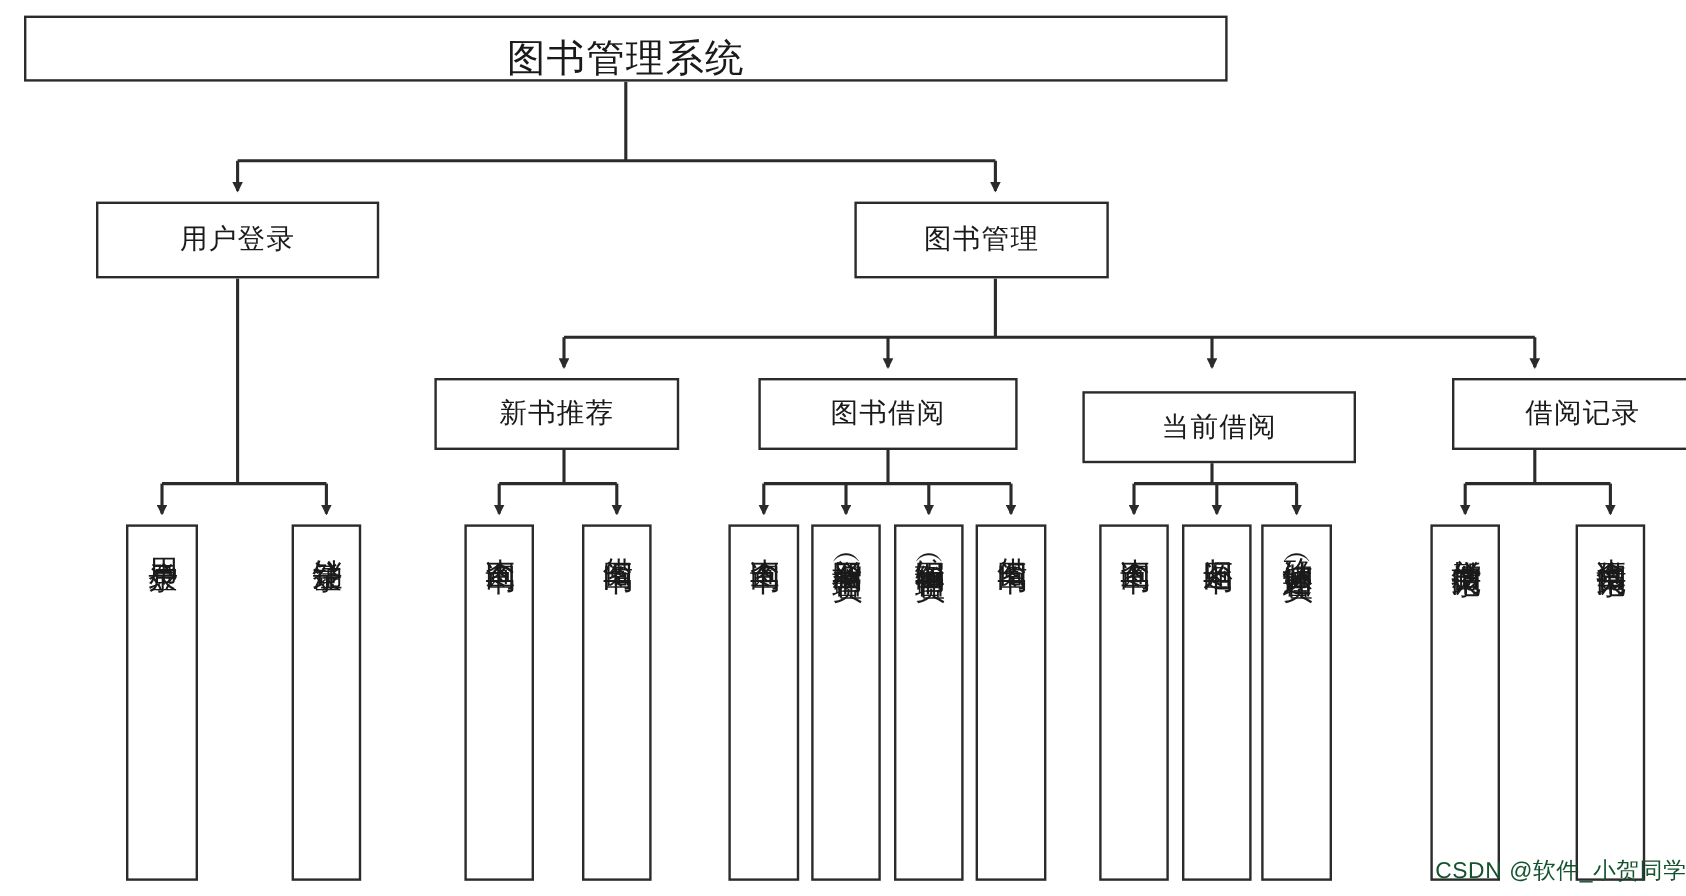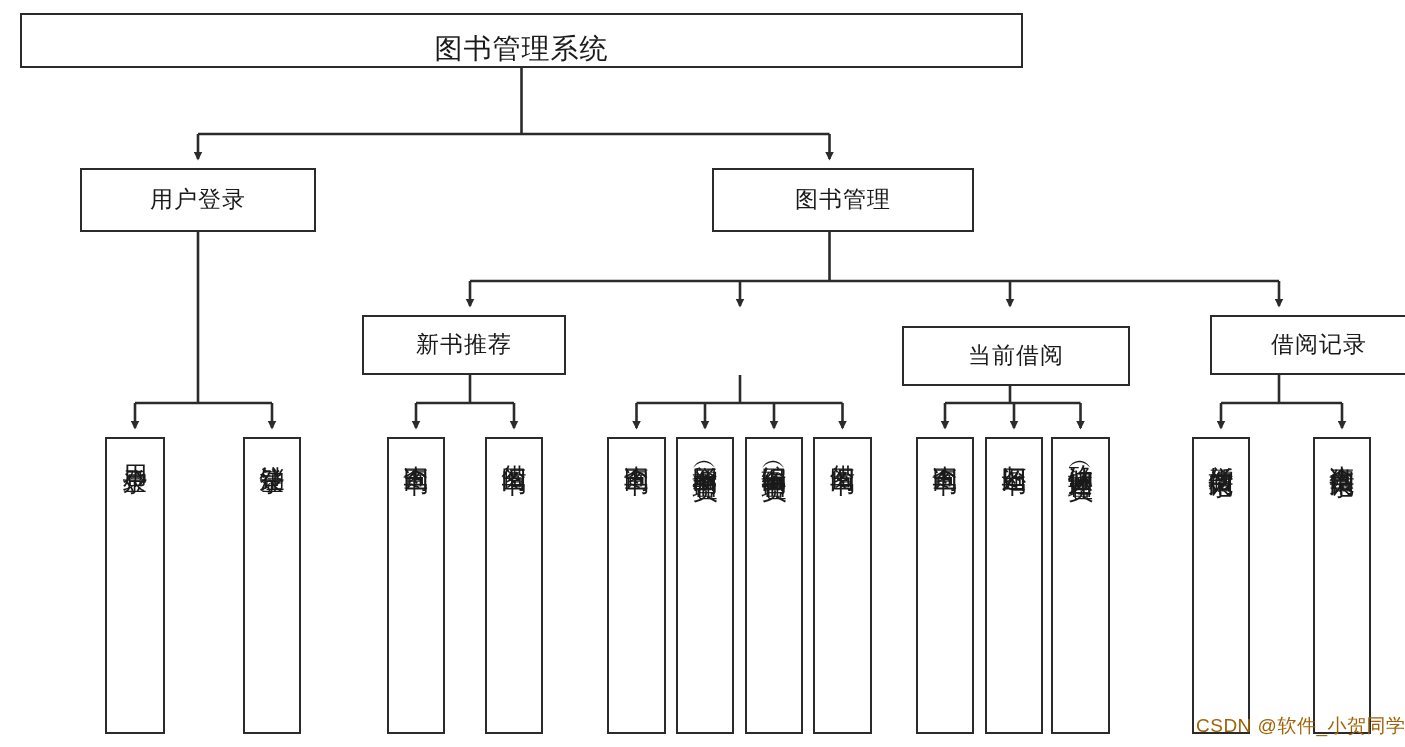--- a/index.html
+++ b/index.html
@@ -51,25 +51,25 @@
     align-items: flex-start;
     padding-top: 6px;
   }
   .node.vertical .node-label {
     writing-mode: vertical-rl;
     text-orientation: upright;
     font-size: 25px;
     letter-spacing: 2px;
     line-height: 1.0;
   }
-  .node.root .node-label { font-size: 28px; margin-top: 16px; }
+  .node.root .node-label { font-size: 32px; margin-top: 16px; }
   .watermark {
     position: absolute;
     font-size: 19px;
-    color: #a16207;
+    color: #14532d;
     white-space: nowrap;
     z-index: 5;
     letter-spacing: 0.5px;
   }
 </style>
 </head>
 <body>
 
 <div id="canvas">
   <svg id="edges" viewBox="0 0 1405 747">
@@ -115,25 +115,28 @@
       </g>
   </svg>
 
   <div class="watermark" style="left:1196px; top:713px;">CSDN @软件_小贺同学</div>
 <div class="node horizontal root" style="left: 20px; top: 13px; width: 1003px; height: 55px;">
       <span class="node-label">图书管理系统</span>
     </div>
     <div class="node horizontal" style="left: 80px; top: 168px; width: 236px; height: 64px;">
       <span class="node-label">用户登录</span>
     </div>
-    <div class="node horizontal" style="left: 712px; top: 168px; width: 262px; height: 64px;">
+    <div class="node horizontal" style="left: 712px; top: 168px; width: 212px; height: 64px;">
       <span class="node-label">图书管理</span>
     </div>
     <div class="node horizontal" style="left: 362px; top: 315px; width: 204px; height: 60px;">
       <span class="node-label">新书推荐</span>
+    </div>
+    <div class="node horizontal" style="left: 632px; top: 315px; width: 216px; height: 60px;">
+      <span class="node-label">图书借阅</span>
     </div>
     <div class="node horizontal" style="left: 902px; top: 326px; width: 228px; height: 60px;">
       <span class="node-label">当前借阅</span>
     </div>
     <div class="node horizontal" style="left: 1170px; top: 315px; width: 218px; height: 60px; margin-left: 40px;">
       <span class="node-label">借阅记录</span>
     </div>
     <div class="node vertical" style="left: 105px; top: 437px; width: 60px; height: 297px;">
       <span class="node-label">用户登录</span>
     </div>

